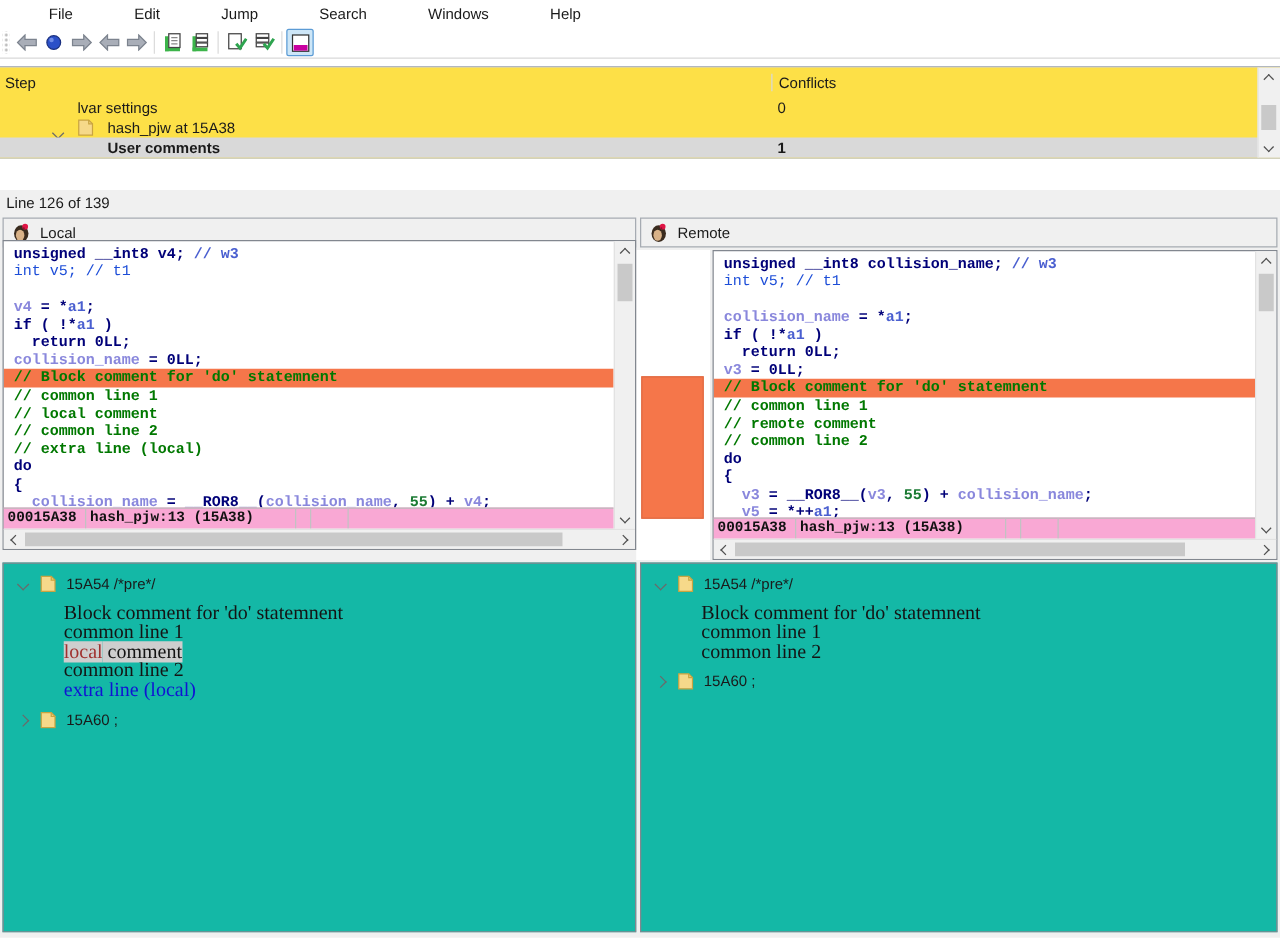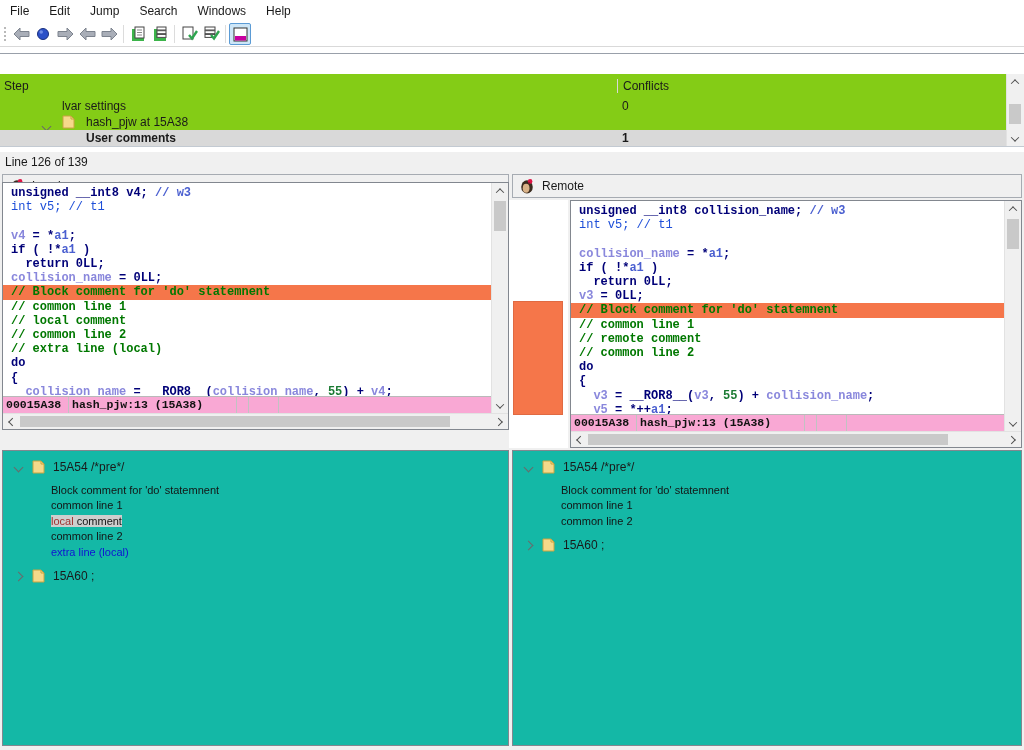--- a/index.html
+++ b/index.html
@@ -2,42 +2,42 @@
 <html><head>
 <meta charset="utf-8">
 <style>
   html,body{margin:0;padding:0;}
   body{width:1024px;height:750px;position:relative;overflow:hidden;background:#fff;
        font-family:"Liberation Sans",sans-serif;font-size:12px;color:#1a1a1a;}
   .abs{position:absolute;}
 
   
   .menubar{top:0;left:0;width:1024px;height:22px;display:flex;align-items:center;background:#fff;}
-  .menubar span{padding:3px 10px;cursor:default;}
+  .menubar span{padding:3px 10px;cursor:default;margin-left:29px;}
   .toolbar{top:22px;left:0;width:1024px;height:24px;display:flex;align-items:center;
            border-bottom:1px solid #d9d9d9;background:#fff;}
   .tb-handle{width:6px;height:18px;margin:0 2px;background-image:radial-gradient(#b9b9b9 1px,transparent 1.2px);
              background-size:4px 4px;background-position:1px 1px;}
   .tb-btn{width:22px;height:22px;display:flex;align-items:center;justify-content:center;}
   .tb-btn.sel{background:#cde6f7;border:1px solid #5b9bd5;border-radius:2px;width:20px;height:20px;}
   .tb-sep{width:1px;height:18px;background:#dcdcdc;margin:0 3px;}
 
   
   .progresswin{top:53px;left:0;width:1024px;height:99px;border-top:1px solid #99a0aa;background:#fff;}
   .ptitle{height:26px;background:#f0f0f0;border-bottom:1px solid #9aa0a8;display:flex;align-items:center;}
   .ptitle .ttl{margin-left:8px;}
   .winbtns{margin-left:auto;display:flex;align-items:center;gap:16px;margin-right:12px;}
   .wb{width:22px;height:18px;display:flex;align-items:center;justify-content:center;color:#333;}
   .wb .sq{width:10px;height:9px;border:1px solid #333;}
   .wb .rst{position:relative;width:11px;height:10px;}
   .wb .rst i{position:absolute;border:1px solid #333;width:7px;height:6px;background:#f0f0f0;}
   .wb .rst i.b1{right:0;top:0;} .wb .rst i.b2{left:0;bottom:0;}
   .wb .x{font-size:13px;line-height:13px;}
 
-  .steptable{position:relative;height:72px;background:#84cc16;border-bottom:1px solid #c3cad2;margin-top:20px;}
+  .steptable{position:relative;height:72px;background:#fde047;border-bottom:1px solid #c3cad2;}
   .thead{position:relative;height:24px;}
   .thead .h0{position:absolute;left:4px;top:5px;}
   .thead .h1{position:absolute;left:617px;top:5px;padding-left:5px;border-left:1px solid #d8d8d8;}
   .trow{position:relative;height:16px;line-height:16px;}
   .trow .lbl{position:absolute;top:0;}
   .trow .cfl{position:absolute;left:622px;top:0;}
   .trow.sel{background:#d9d9d9;font-weight:bold;}
   .chev{display:inline-block;width:6px;height:6px;border-left:1.6px solid #6a6a6a;border-top:1.6px solid #6a6a6a;}
   .chev.down{transform:rotate(-135deg);} .chev.right{transform:rotate(135deg);}
   .fold{display:inline-block;width:13px;height:14px;vertical-align:-2px;}
@@ -46,21 +46,21 @@
 
   
   .panehead{height:22px;background:#f0f0f0;border:1px solid #a6abb2;display:flex;align-items:center;}
   .panehead .ttl{margin-left:7px;}
   .ph-local{top:174px;left:2px;width:505px;}
   .ph-remote{top:174px;left:512px;width:508px;}
 
   
   .codepane{background:#fff;border:1px solid #82878f;display:grid;
             grid-template-columns:1fr 17px;grid-template-rows:1fr 17px 16px;}
-  .cp-local{top:182px;left:2px;width:505px;height:246px;}
+  .cp-local{top:192px;left:2px;width:505px;height:246px;}
   .cp-remote{top:200px;left:570px;width:450px;height:246px;}
   .gutter{top:200px;left:509px;width:59px;height:248px;background:#fff;}
   .conflictblock{top:301px;left:513px;width:50px;height:114px;background:#f5764a;border:1px solid #e06a42;box-sizing:border-box;}
 
   .code-view{grid-area:1/1/2/2;overflow:hidden;padding-top:3px;
              font-family:"Liberation Mono",monospace;font-size:12px;line-height:14.2px;font-weight:bold;white-space:pre;}
   .cline{min-height:14.2px;padding-left:8px;}
   .cline.hl{background:#f5764a;}
   .seg-d{color:#000078;} .seg-kw{color:#000078;} .seg-var{color:#8987dc;}
   .seg-arg{color:#4a5fd0;} .seg-com{color:#007800;} .seg-num{color:#1a7a32;}
@@ -84,21 +84,21 @@
   .hthumb{position:absolute;top:2px;height:11px;background:#c9c9c9;}
   .tbl-scroll{position:absolute;right:0;top:0;width:17px;height:72px;background:#f0f0f0;border-left:1px solid #e2e2e2;}
 
   
   .treepane{background:#14b8a6;border:1px solid #82878f;box-sizing:border-box;}
   .tp-local{top:450px;left:2px;width:507px;height:296px;}
   .tp-remote{top:450px;left:512px;width:510px;height:296px;}
   .tree-row{display:flex;align-items:center;height:20px;padding-left:12px;}
   .tree-row .chev{margin-right:10px;}
   .tree-row .fold{margin-right:8px;}
-  .tree-body{padding:6px 0 6px 0;font-family:Liberation Sans, sans-serif;font-size:11px;line-height:15.4px;color:#141414;}
+  .tree-body{padding:6px 0 6px 0;font-family:Liberation Serif, serif;font-size:16px;line-height:15.4px;color:#141414;}
   .tree-body .cline{padding-left:48px;min-height:15.4px;}
   .seg-p{color:#141414;} .seg-red{color:#a03230;} .seg-blue{color:#1112d4;}
   .cline.chip span{background:#cecece;}
 
   .bottomstrip{top:746px;left:0;width:1024px;height:4px;background:#f0f0f0;}
   .wsbg{top:153px;left:0;width:1024px;height:597px;background:#f0f0f0;z-index:-1;}
 </style>
 </head>
 <body>
 

